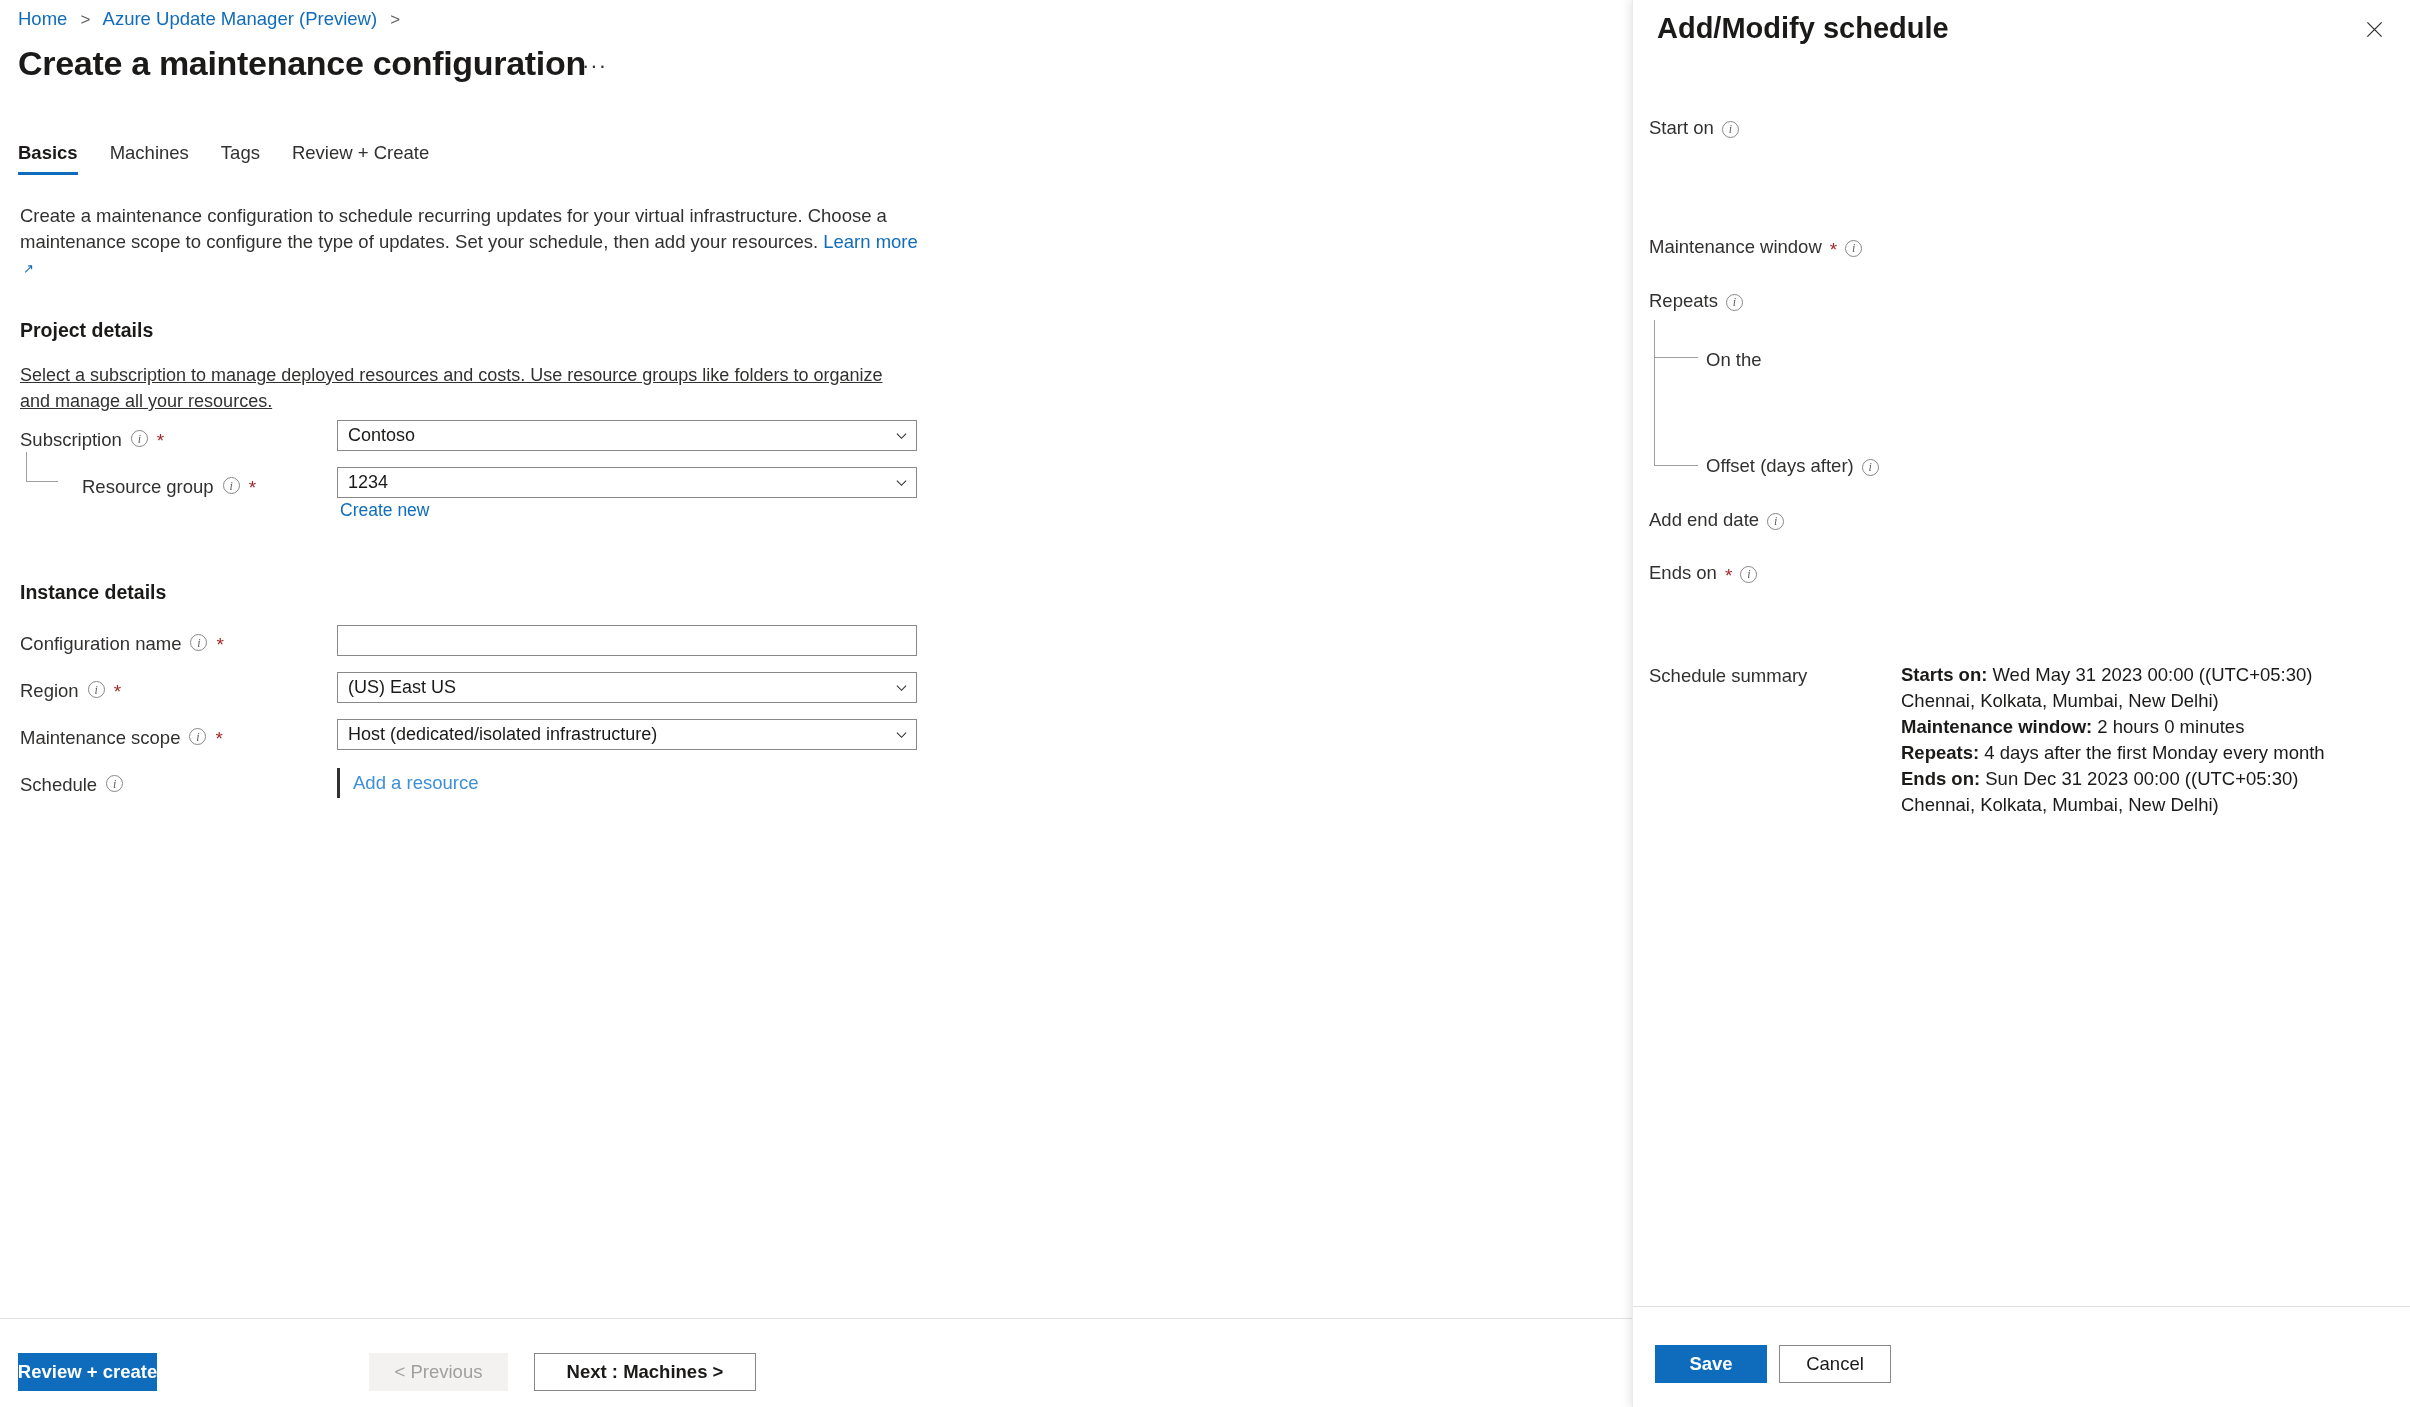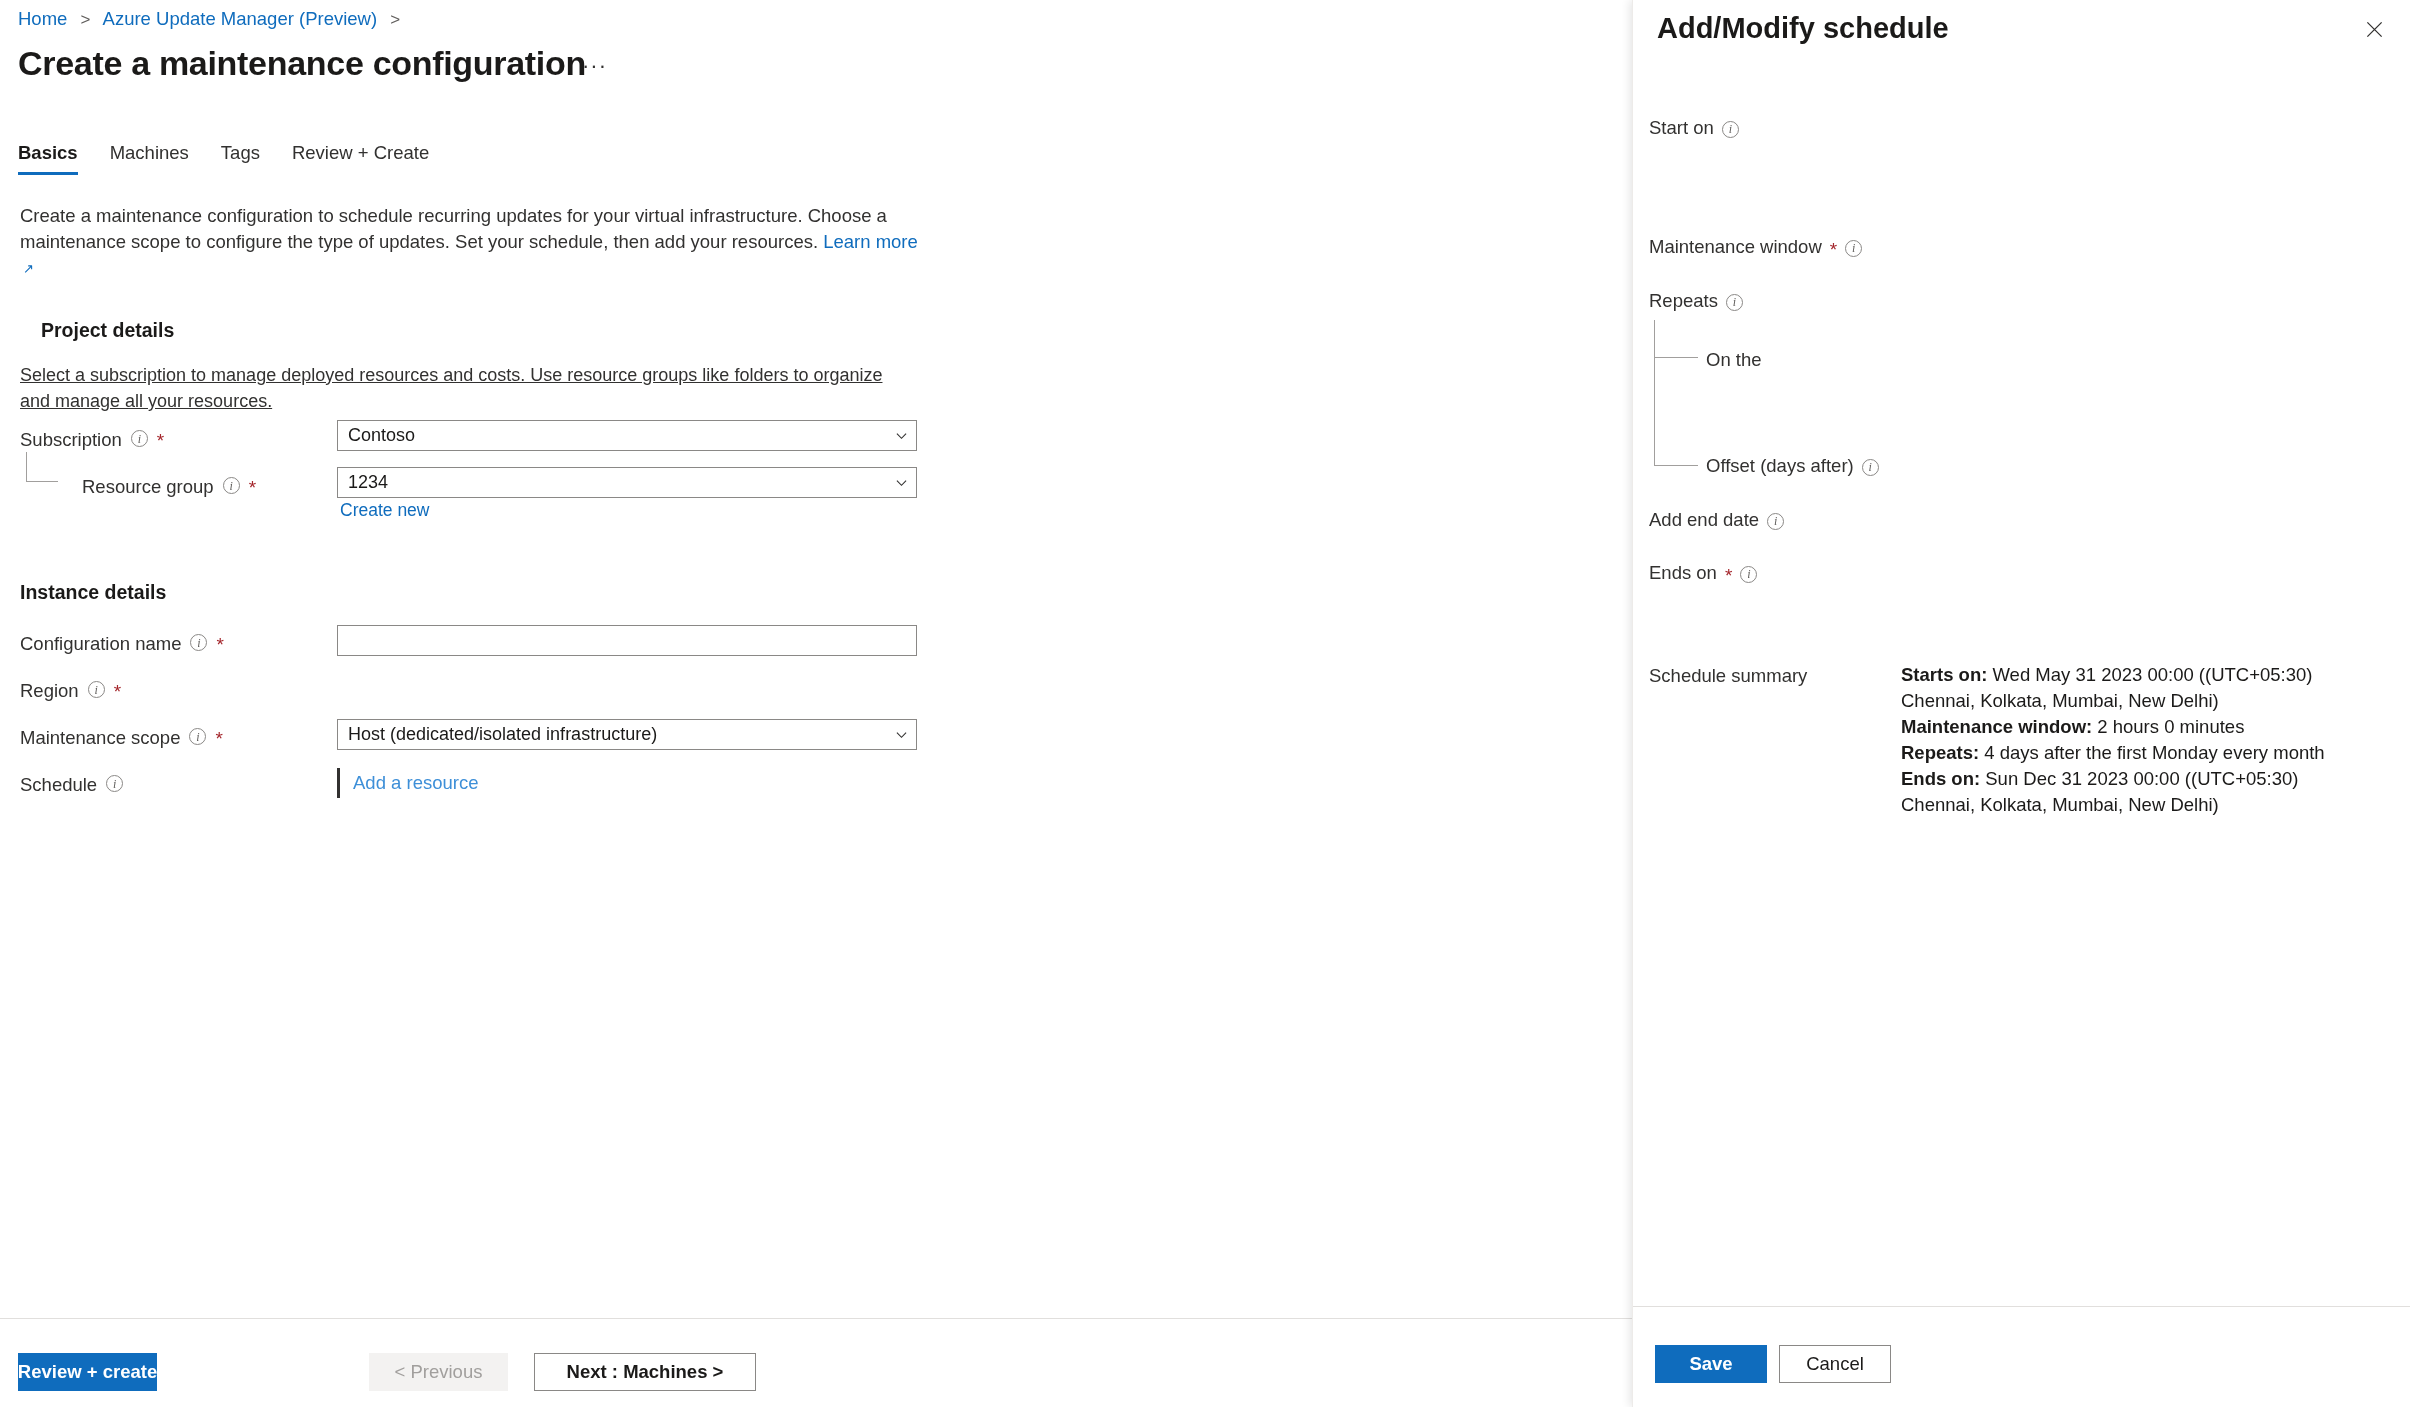--- a/index.html
+++ b/index.html
@@ -195,21 +195,21 @@
       <div class="tab active">Basics</div>
       <div class="tab">Machines</div>
       <div class="tab">Tags</div>
       <div class="tab">Review + Create</div>
     </div>
 
     <div class="intro">
       <span>Create a maintenance configuration to schedule recurring updates for your virtual infrastructure. Choose a maintenance scope to configure the type of updates. Set your schedule, then add your resources. </span><span class="inline-link">Learn more</span><span class="ext-icon">↗</span>
     </div>
 
-    <div class="section-head" style="top:318px;margin-left:21px;">Project details</div>
+    <div class="section-head" style="top:318px;">Project details</div>
     <div class="section-desc" style="top:362px;">Select a subscription to manage deployed resources and costs. Use resource groups like folders to organize and manage all your resources.</div>
 
     <div class="frow" style="top:425px;">
       <div class="flabel">
         <span>Subscription</span>
         <span class="info-ico">i</span>
         <span class="req">*</span>
       </div>
     </div>
     <div class="ctl" style="left:337px; top:420px; width:580px;">
@@ -246,20 +246,26 @@
       </div>
     </div>
     <input class="ctl readonly" style="left: 337px; top: 625px; width: 580px; font-family: &quot;Liberation Sans&quot;, sans-serif;" value="" placeholder="">
 
     <div class="frow" style="top:676px;">
       <div class="flabel">
         <span>Region</span>
         <span class="info-ico">i</span>
         <span class="req">*</span>
       </div>
+    </div>
+    <div class="ctl" style="left:337px; top:672px; width:580px;">
+      <span>(US) East US</span>
+      <svg class="chev" viewBox="0 0 12 12">
+          <path d="M1 3.5 L6 8.5 L11 3.5" stroke="#323130" stroke-width="1.2" fill="none"></path>
+        </svg>
     </div>
 
     <div class="frow" style="top:723px;">
       <div class="flabel">
         <span>Maintenance scope</span>
         <span class="info-ico">i</span>
         <span class="req">*</span>
       </div>
     </div>
     <div class="ctl" style="left:337px; top:719px; width:580px;">

